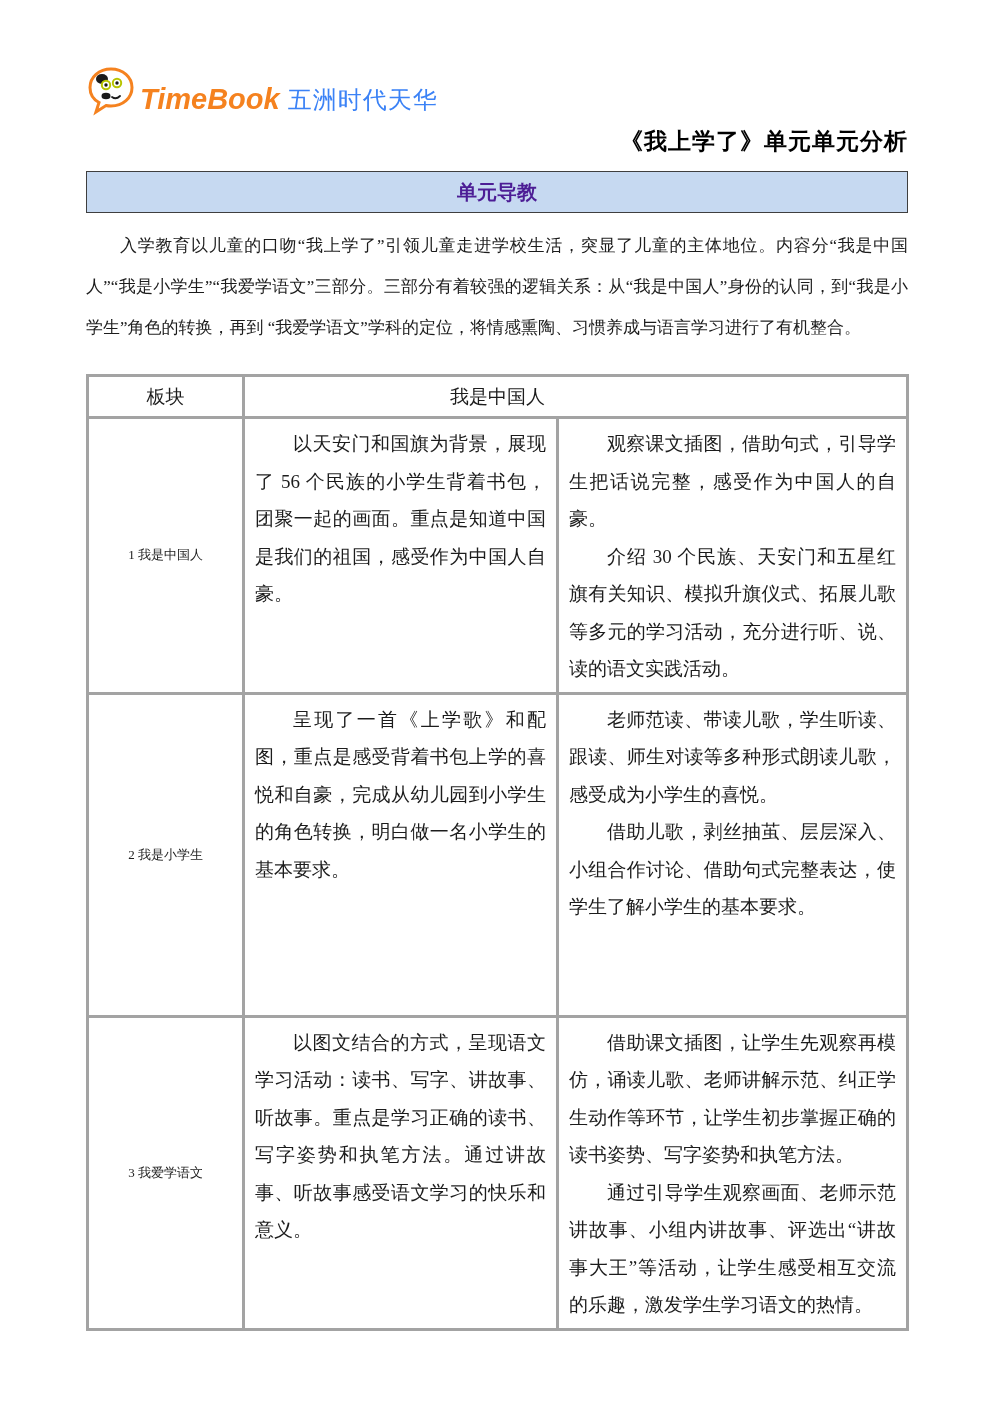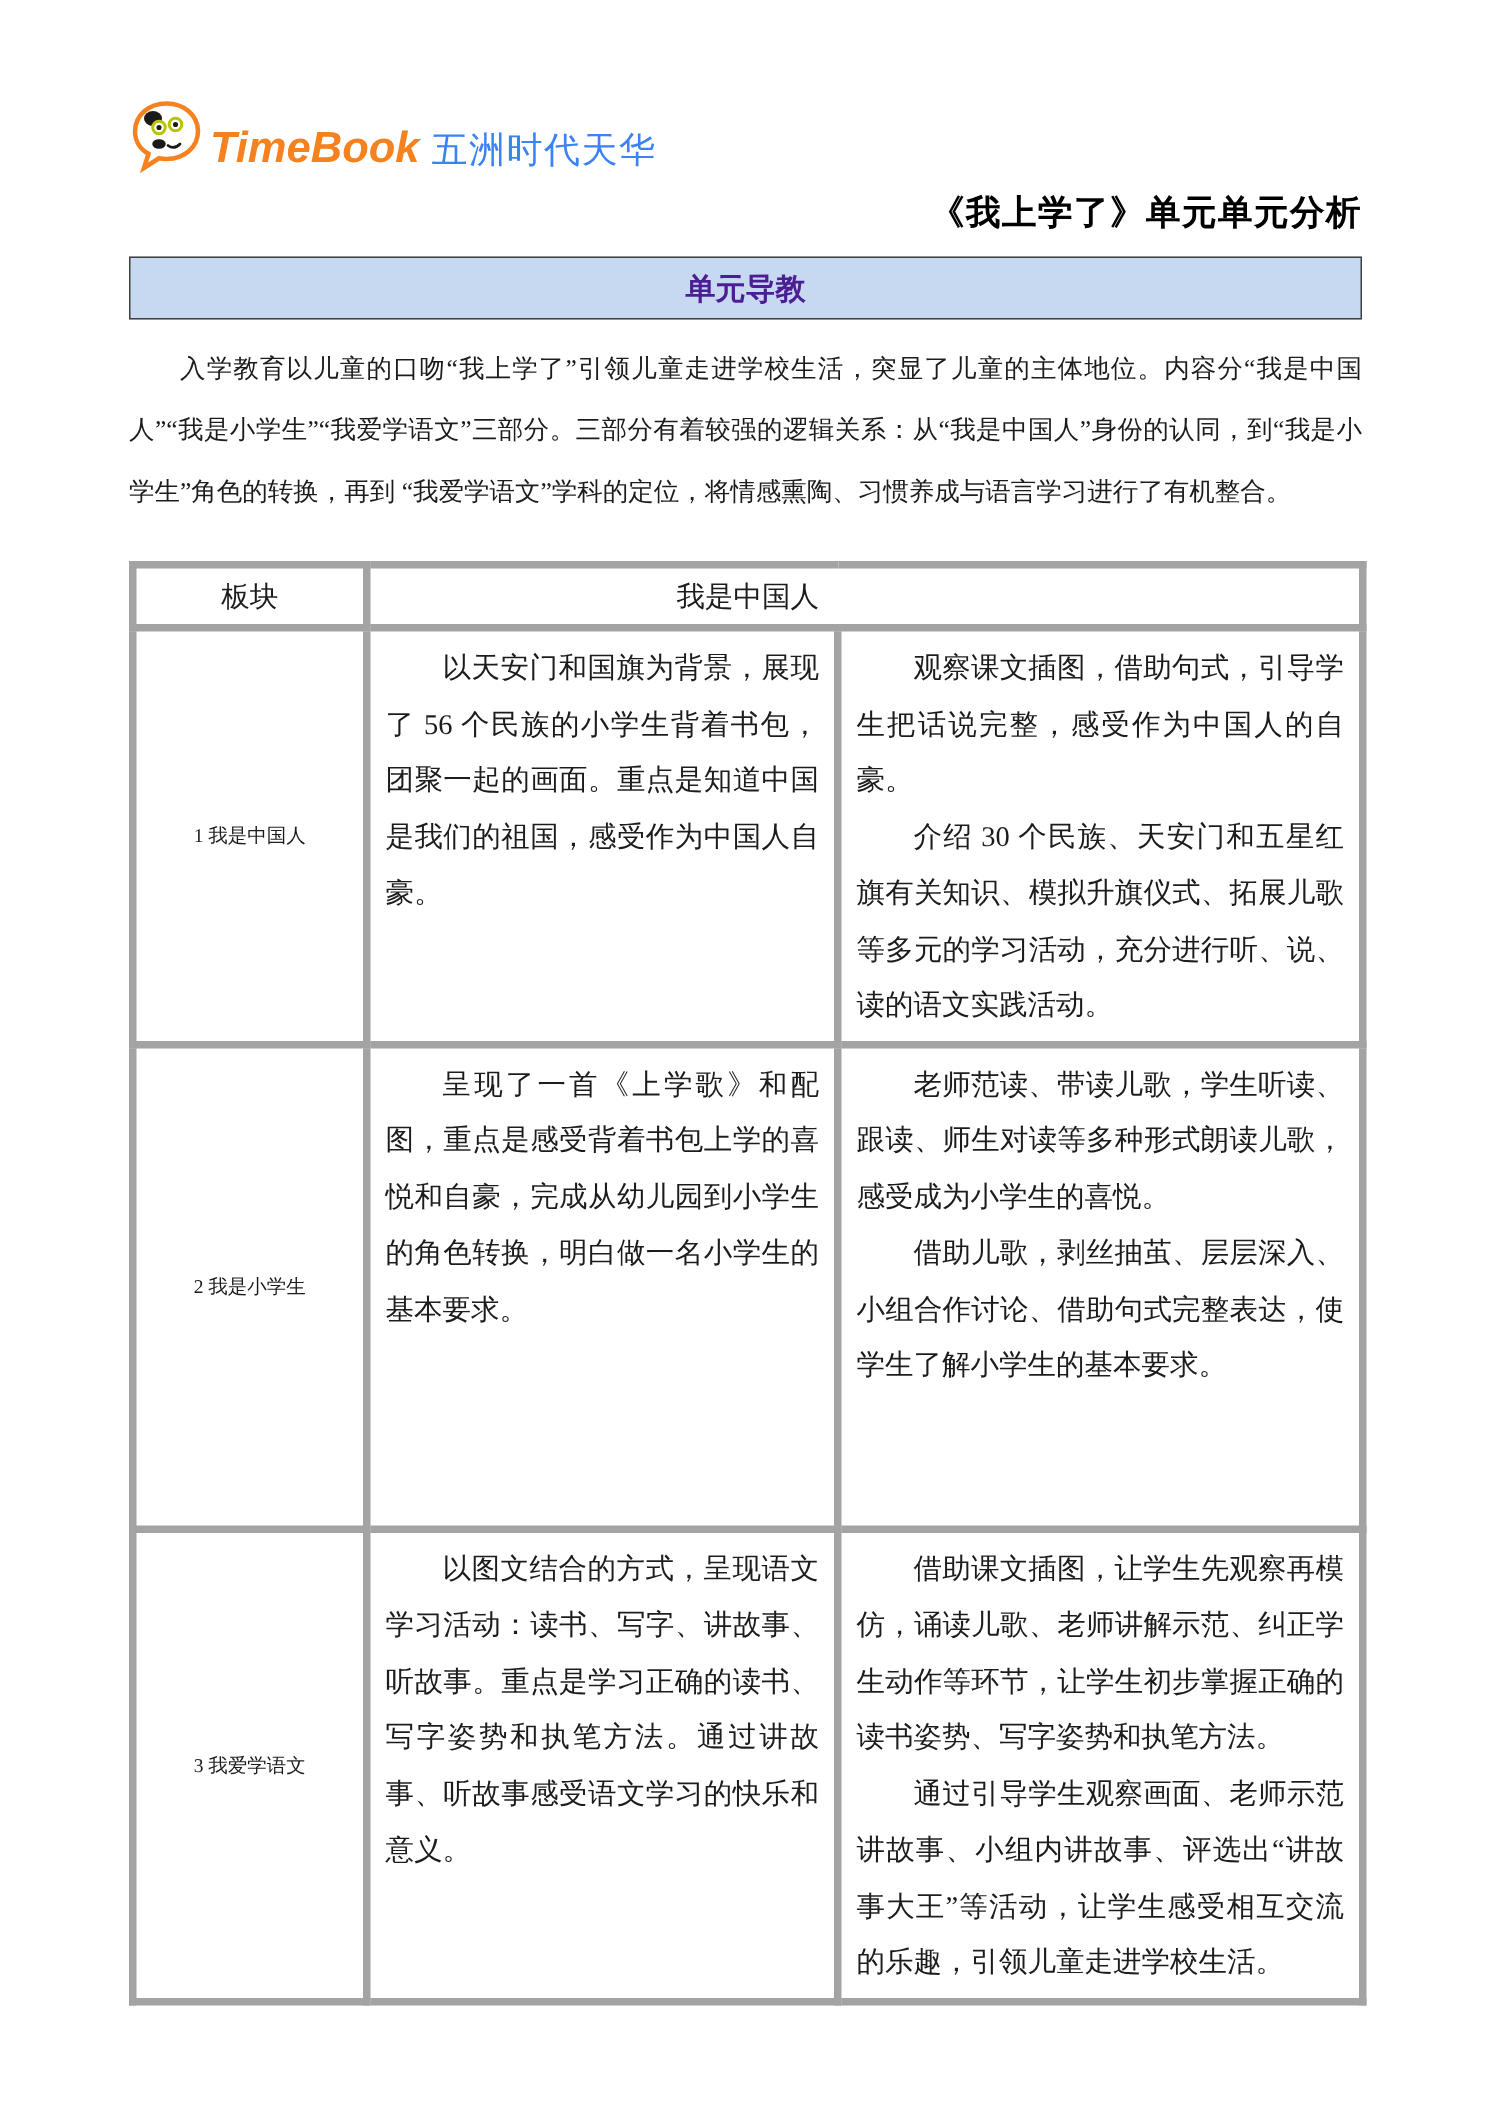--- a/index.html
+++ b/index.html
@@ -47,21 +47,21 @@
     text-indent: 2em; text-align: justify; text-justify: inter-character;
     word-break: break-all; color: #1c1c1c;
   }
 
   
   table.analysis {
     margin-top: 26px; width: 820px;
     border-collapse: collapse; table-layout: fixed;
     font-size: 19px;
   }
-  table.analysis td { border: 5px solid #a3a3a3; }
+  table.analysis td { border: 3px solid #a3a3a3; }
   col.c1 { width: 156px; } col.c2 { width: 314px; } col.c3 { width: 350px; }
   tr.head-row td { height: 42px; text-align: center; vertical-align: middle; font-size: 19px; }
   tr.head-row td.span-head { padding-right: 156px; } 
   tr.body-row td.row-label { text-align: center; vertical-align: middle; font-size: 13px; }
   tr.body-row:nth-child(1) { height: 275px; }
   tr.body-row:nth-child(2) { height: 235px; }
   tr.body-row:nth-child(3) { height: 323px; }
   td.cell { vertical-align: top; padding: 6px 10px 4px 10px; }
   td.cell p {
     text-indent: 2em; text-align: justify; text-justify: inter-character;
@@ -128,19 +128,19 @@
             <p>借助儿歌，剥丝抽茧、层层深入、小组合作讨论、借助句式完整表达，使学生了解小学生的基本要求。</p>
           </td>
         </tr>
         <tr class="body-row">
           <td class="row-label">3 我爱学语文</td>
           <td class="cell">
             <p>以图文结合的方式，呈现语文学习活动：读书、写字、讲故事、听故事。重点是学习正确的读书、写字姿势和执笔方法。通过讲故事、听故事感受语文学习的快乐和意义。</p>
           </td>
           <td class="cell">
             <p>借助课文插图，让学生先观察再模仿，诵读儿歌、老师讲解示范、纠正学生动作等环节，让学生初步掌握正确的读书姿势、写字姿势和执笔方法。</p>
-            <p>通过引导学生观察画面、老师示范讲故事、小组内讲故事、评选出“讲故事大王”等活动，让学生感受相互交流的乐趣，引领儿童走进学校生活。</p>
+            <p>通过引导学生观察画面、老师示范讲故事、小组内讲故事、评选出“讲故事大王”等活动，让学生感受相互交流的乐趣，激发学生学习语文的热情。</p>
           </td>
         </tr>
       </tbody>
   </table>
 
 </div>
 
 </body></html>

